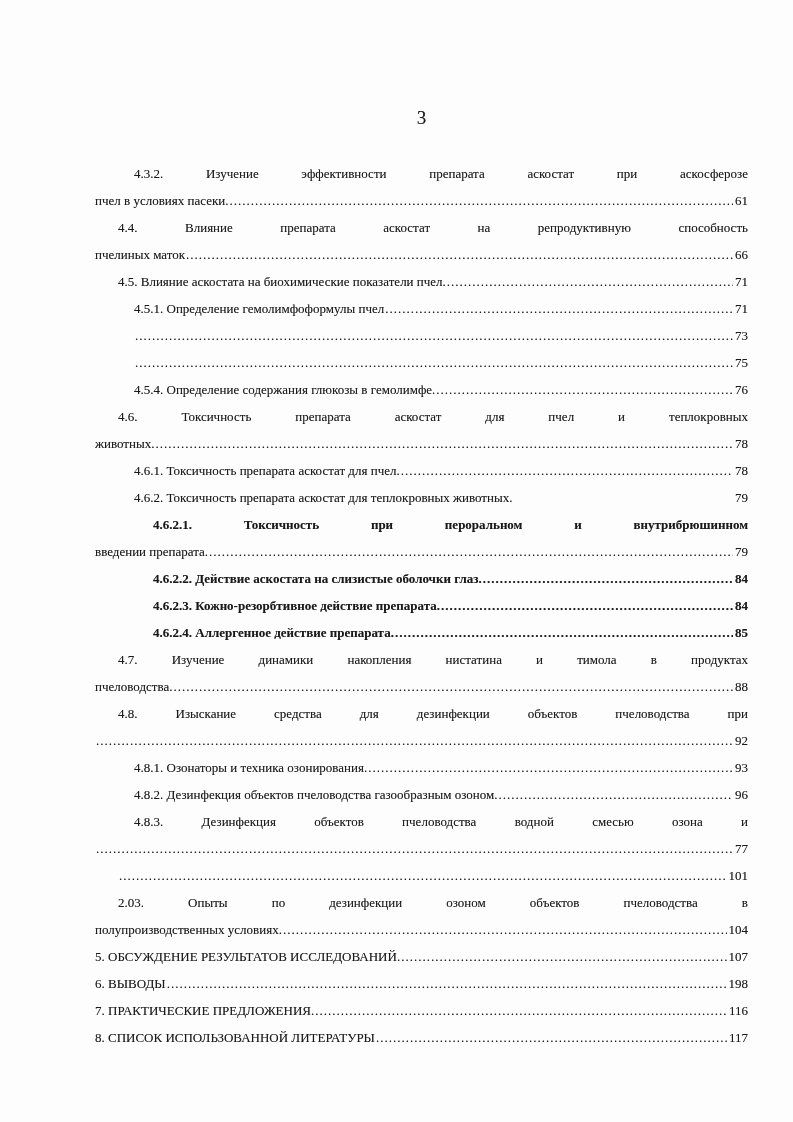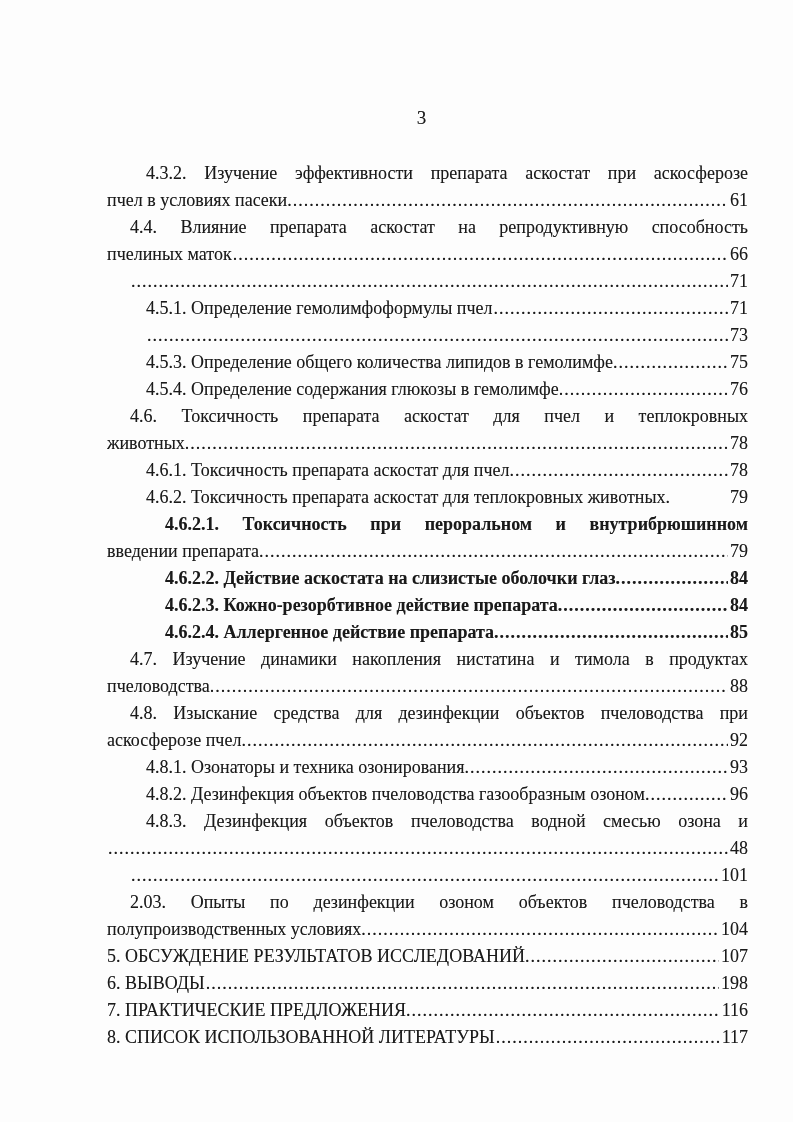--- a/index.html
+++ b/index.html
@@ -17,23 +17,22 @@
     background: #fdfdfd;
     text-shadow: 0 0 0.5px rgba(0,0,0,0.35);
   }
   .pagenum {
     text-align: center;
     font-size: 19px;
     line-height: 24px;
   }
   .toc {
     margin-top: 30px;
-    font-size: 18px;
+    font-size: 13px;
     line-height: 27px;
-    margin-left: 12px;
   }
   .line { height: 27px; overflow: hidden; }
   .ind0 { padding-left: 0; }
   .ind1 { padding-left: 23px; }
   .ind2 { padding-left: 39px; }
   .ind3 { padding-left: 58px; font-weight: bold; }
   .just { text-align: justify; text-align-last: justify; }
   .fill { display: flex; align-items: flex-end; }
   .fill .t { white-space: nowrap; flex: 0 0 auto; }
   .leader {
@@ -56,34 +55,34 @@
         <span class="leader">............................................................................................................................................................................................................................................................................................................</span>
         <span class="p">61</span>
       </div>
       <div class="line ind1 just">4.4. Влияние препарата аскостат на репродуктивную способность</div>
       <div class="line ind0 fill">
         <span class="t">пчелиных маток</span>
         <span class="leader">............................................................................................................................................................................................................................................................................................................</span>
         <span class="p">66</span>
       </div>
       <div class="line ind1 fill">
+        <span class="t">4.5. Влияние аскостата на биохимические показатели пчел.</span>
         <span class="leader">............................................................................................................................................................................................................................................................................................................</span>
         <span class="p">71</span>
       </div>
       <div class="line ind2 fill">
         <span class="t">4.5.1. Определение гемолимфоформулы пчел</span>
         <span class="leader">............................................................................................................................................................................................................................................................................................................</span>
         <span class="p">71</span>
       </div>
       <div class="line ind2 fill">
         <span class="leader">............................................................................................................................................................................................................................................................................................................</span>
         <span class="p">73</span>
       </div>
       <div class="line ind2 fill">
-        <span class="t">4.5.3. Определение общего количества липидов в гемолимфе.</span>
         <span class="leader">............................................................................................................................................................................................................................................................................................................</span>
         <span class="p">75</span>
       </div>
       <div class="line ind2 fill">
         <span class="t">4.5.4. Определение содержания глюкозы в гемолимфе.</span>
         <span class="leader">............................................................................................................................................................................................................................................................................................................</span>
         <span class="p">76</span>
       </div>
       <div class="line ind1 just">4.6. Токсичность препарата аскостат для пчел и теплокровных</div>
       <div class="line ind0 fill">
@@ -123,38 +122,37 @@
         <span class="p">85</span>
       </div>
       <div class="line ind1 just">4.7. Изучение динамики накопления нистатина и тимола в продуктах</div>
       <div class="line ind0 fill">
         <span class="t">пчеловодства.</span>
         <span class="leader">............................................................................................................................................................................................................................................................................................................</span>
         <span class="p">88</span>
       </div>
       <div class="line ind1 just">4.8. Изыскание средства для дезинфекции объектов пчеловодства при</div>
       <div class="line ind0 fill">
-        <span class="t">аскосферозе пчел.</span>
         <span class="leader">............................................................................................................................................................................................................................................................................................................</span>
         <span class="p">92</span>
       </div>
       <div class="line ind2 fill">
         <span class="t">4.8.1. Озонаторы и техника озонирования.</span>
         <span class="leader">............................................................................................................................................................................................................................................................................................................</span>
         <span class="p">93</span>
       </div>
       <div class="line ind2 fill">
         <span class="t">4.8.2. Дезинфекция объектов пчеловодства газообразным озоном.</span>
         <span class="leader">............................................................................................................................................................................................................................................................................................................</span>
         <span class="p">96</span>
       </div>
       <div class="line ind2 just">4.8.3. Дезинфекция объектов пчеловодства водной смесью озона и</div>
       <div class="line ind0 fill">
         <span class="leader">............................................................................................................................................................................................................................................................................................................</span>
-        <span class="p">48</span>
+        <span class="p">77</span>
       </div>
       <div class="line ind1 fill">
         <span class="leader">............................................................................................................................................................................................................................................................................................................</span>
         <span class="p">101</span>
       </div>
       <div class="line ind1 just">2.03. Опыты по дезинфекции озоном объектов пчеловодства в</div>
       <div class="line ind0 fill">
         <span class="t">полупроизводственных условиях.</span>
         <span class="leader">............................................................................................................................................................................................................................................................................................................</span>
         <span class="p">104</span>

